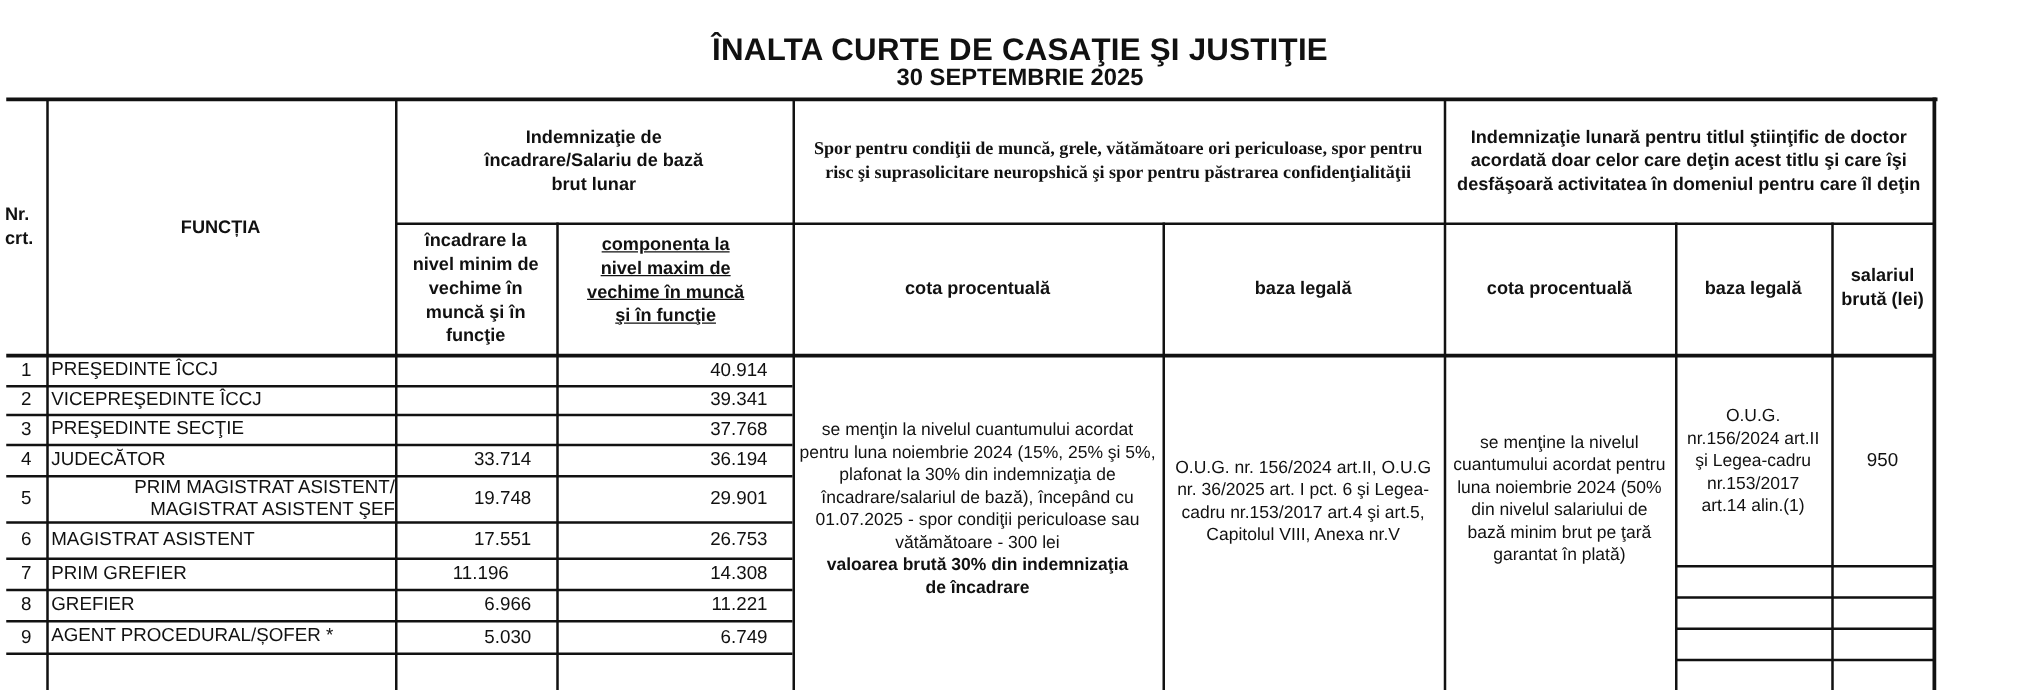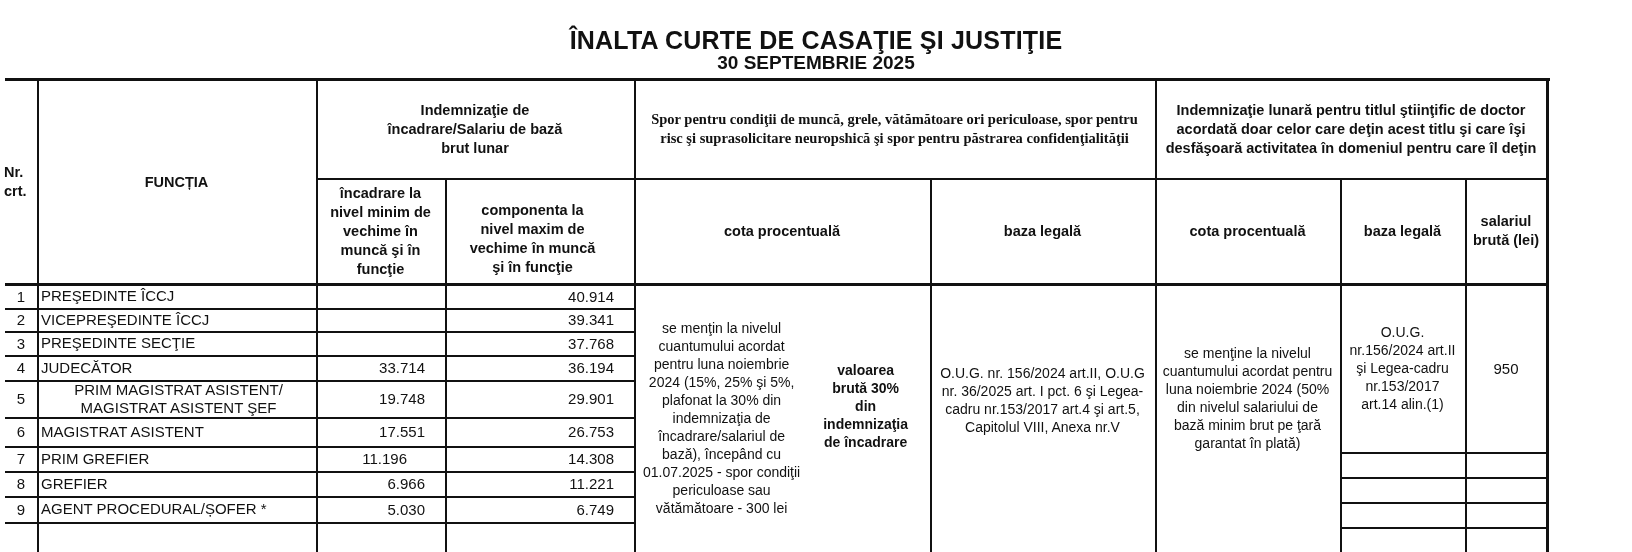--- a/index.html
+++ b/index.html
@@ -7,39 +7,39 @@
          font-family:"Liberation Sans", sans-serif; color:#111; }
   .title { position:absolute; left:0; width:1632px; text-align:center; font-weight:bold; }
   .t1 { top:26px; font-size:25px; letter-spacing:0.2px; }
   .t2 { top:52px; font-size:19px; }
   .hl { position:absolute; background:#111; }
   .vl { position:absolute; background:#111; }
   .cell { position:absolute; display:flex; align-items:center; justify-content:center;
           text-align:center; box-sizing:border-box; }
   .hdr { font-weight:bold; font-size:14.5px; line-height:19px; }
   .num { font-size:15px; }
-  .name { justify-content:flex-start; padding-left:4px; font-size:15px; line-height:18px; text-align:center; }
+  .name { justify-content:flex-start; padding-left:4px; font-size:15px; line-height:18px; text-align:right; }
   .val { justify-content:flex-end; padding-right:20px; font-size:15px; }
   .body-text { font-size:14px; line-height:18px; }
 </style>
 </head>
 <body>
 
 <div class="title t1">ÎNALTA CURTE DE CASAŢIE ŞI JUSTIŢIE</div>
 <div class="title t2">30 SEPTEMBRIE 2025</div>
 
 <div id="table">
 
   <div class="cell hdr" style="left:0px;top:80px;width:37px;height:204px;justify-content:flex-start;padding-left:4px;text-align:left;">
     <span style="width:28px;">Nr. crt.</span>
   </div>
   <div class="cell hdr" style="left:37px;top:80px;width:279px;height:204px;">FUNCȚIA</div>
   <div class="cell hdr" style="left:316px;top:80px;width:318px;height:98px;padding:0 60px;">Indemnizaţie de încadrare/Salariu de bază brut lunar</div>
   <div class="cell hdr" style="left:316px;top:178px;width:129px;height:106px;padding:0 8px;">încadrare la nivel minim de vechime în muncă şi în funcţie</div>
-  <div class="cell hdr" style="left:445px;top:186px;width:175px;height:106px;padding:0 18px;">componenta la nivel maxim de vechime în muncă şi în funcţie</div>
+  <div class="cell hdr" style="left:445px;top:172px;width:175px;height:106px;padding:0 18px;text-decoration:underline;">componenta la nivel maxim de vechime în muncă şi în funcţie</div>
   <div class="cell hdr" style="left:634px;top:80px;width:521px;height:98px;padding:0 8px;font-family:Liberation Serif, serif;">Spor pentru condiţii de muncă, grele, vătămătoare ori periculoase, spor pentru risc şi suprasolicitare neuropshică şi spor pentru păstrarea confidenţialităţii</div>
   <div class="cell hdr" style="left:634px;top:178px;width:296px;height:106px;">cota procentuală</div>
   <div class="cell hdr" style="left:930px;top:178px;width:225px;height:106px;">baza legală</div>
   <div class="cell hdr" style="left:1155px;top:80px;width:392px;height:98px;padding:0 2px;">Indemnizaţie lunară pentru titlul ştiinţific de doctor acordată doar celor care deţin acest titlu şi care îşi desfăşoară activitatea în domeniul pentru care îl deţin</div>
   <div class="cell hdr" style="left:1155px;top:178px;width:185px;height:106px;">cota procentuală</div>
   <div class="cell hdr" style="left:1340px;top:178px;width:125px;height:106px;">baza legală</div>
   <div class="cell hdr" style="left:1465px;top:178px;width:82px;height:106px;padding:0 2px;">salariul brută (lei)</div>
 
   <div id="rows">
       <div class="cell num" style="left:5px;width:32px;top:284px;height:24px;">1</div>
@@ -73,21 +73,21 @@
       <div class="cell num" style="left:5px;width:32px;top:471px;height:25px;">8</div>
       <div class="cell name" style="left:37px;width:279px;top:471px;height:25px;">GREFIER</div>
       <div class="cell val" style="left:316px;width:129px;top:471px;height:25px;">6.966</div>
       <div class="cell val" style="left:445px;width:189px;top:471px;height:25px;">11.221</div>
       <div class="cell num" style="left:5px;width:32px;top:496px;height:26px;">9</div>
       <div class="cell name" style="left:37px;width:279px;top:496px;height:26px;">AGENT PROCEDURAL/ȘOFER *</div>
       <div class="cell val" style="left:316px;width:129px;top:496px;height:26px;">5.030</div>
       <div class="cell val" style="left:445px;width:189px;top:496px;height:26px;">6.749</div>
     </div>
 
-  <div class="cell body-text" style="left:634px;top:284px;width:296px;height:268px;padding:0 4px;flex-direction:row;">
+  <div class="cell body-text" style="left:634px;top:284px;width:296px;height:268px;padding:0 4px;flex-direction:column;">
     <span>se menţin la nivelul cuantumului acordat pentru luna noiembrie 2024 (15%, 25% şi 5%, plafonat la 30% din indemnizaţia de încadrare/salariul de bază), începând cu 01.07.2025 -  spor condiţii periculoase sau vătămătoare - 300 lei</span>
     <span style="font-weight:bold;padding:0 18px;margin-bottom:24px;">valoarea brută 30% din indemnizaţia de încadrare</span>
   </div>
   <div class="cell body-text" style="left:930px;top:284px;width:225px;height:268px;padding:0 4px;align-items:flex-start;padding-top:80px;">O.U.G. nr. 156/2024 art.II, O.U.G nr. 36/2025 art. I pct. 6 şi Legea-cadru nr.153/2017 art.4 şi art.5, Capitolul VIII, Anexa nr.V</div>
   <div class="cell body-text" style="left:1155px;top:284px;width:185px;height:268px;padding:0 6px;align-items:flex-start;padding-top:60px;">se menţine la nivelul cuantumului acordat pentru luna noiembrie 2024 (50% din nivelul salariului de bază minim brut pe ţară garantat în plată)</div>
   <div class="cell body-text" style="left:1340px;top:284px;width:125px;height:168px;padding:0 8px;">O.U.G. nr.156/2024 art.II şi Legea-cadru nr.153/2017 art.14 alin.(1)</div>
   <div class="cell" style="left:1465px;top:284px;width:82px;height:168px;font-size:15px;">950</div>
 
   <div id="lines">
       <div class="hl" style="left: 5px; top: 78px; width: 1545px; height: 3px;"></div>

